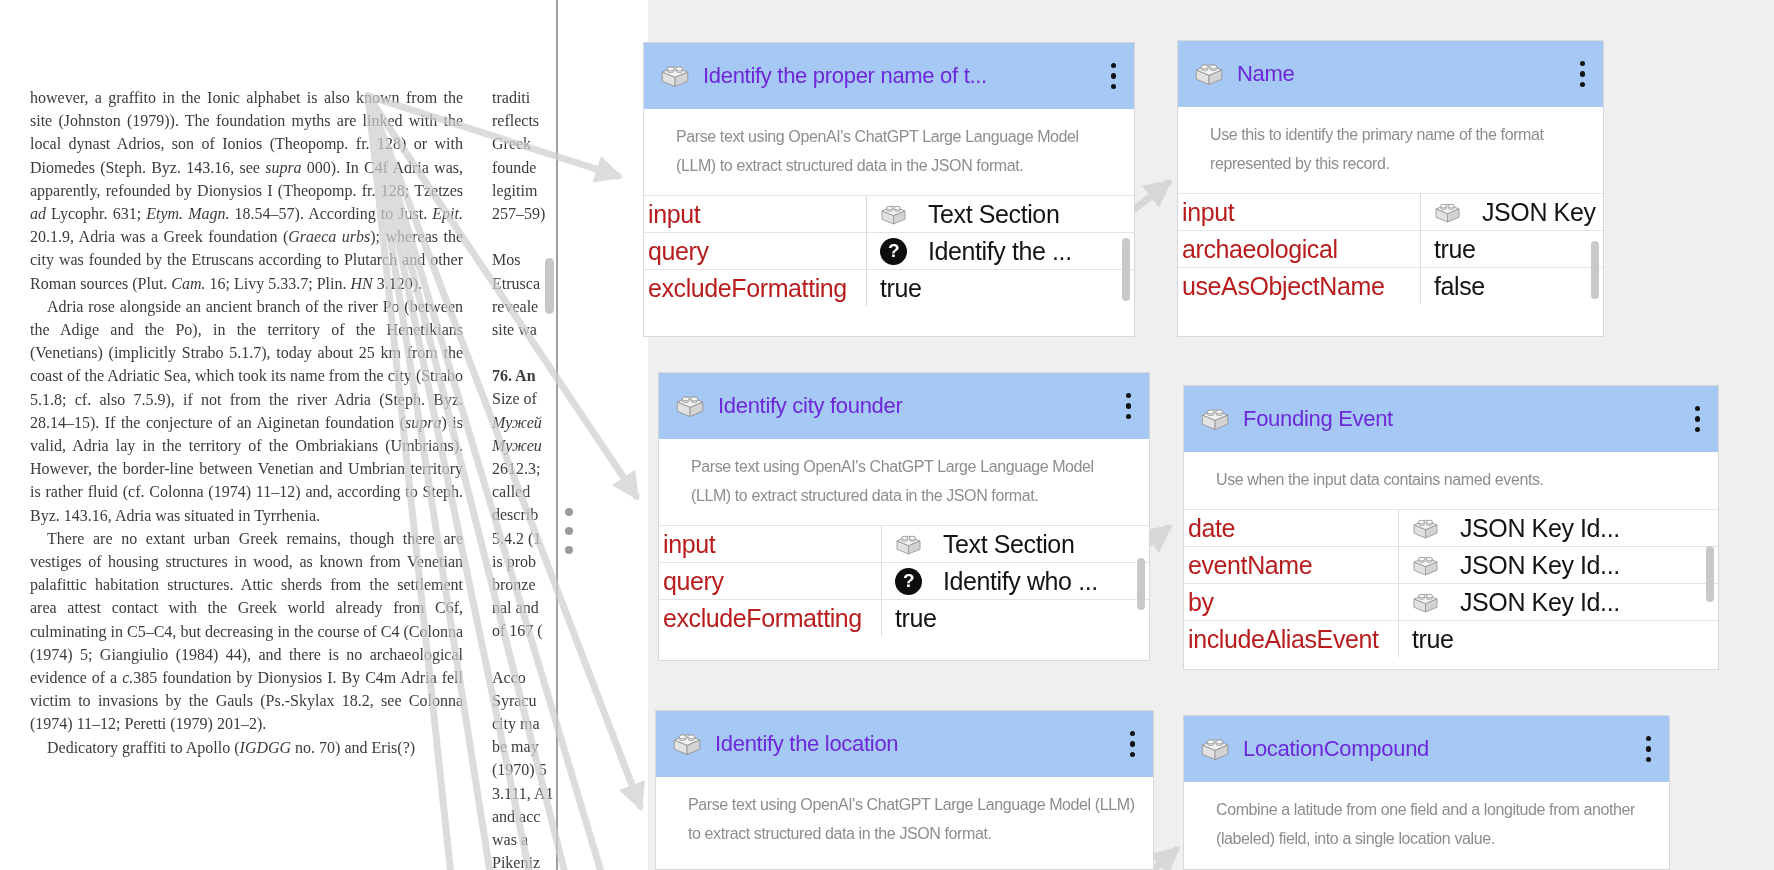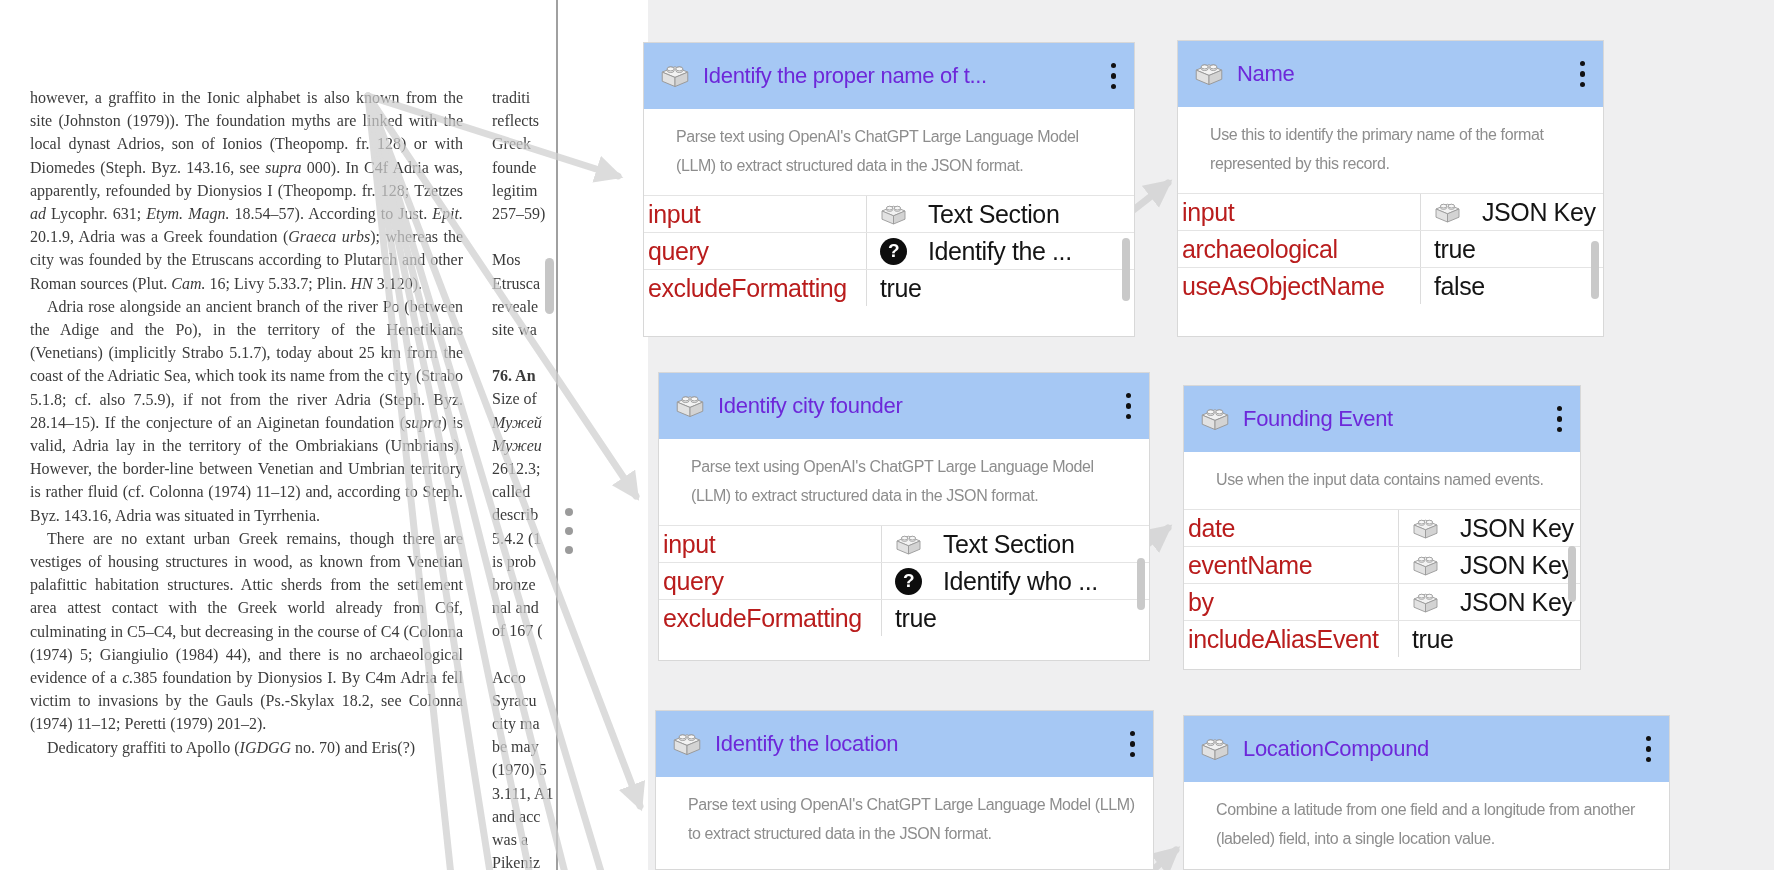--- a/index.html
+++ b/index.html
@@ -28,21 +28,21 @@
   
   #panel-handle{position:absolute;left:563px;top:508px;width:12px;height:46px;
                 display:flex;flex-direction:column;justify-content:space-between;align-items:center;}
   #panel-handle i{width:8px;height:8px;border-radius:50%;background:#9b9b9b;display:block;}
 
   
   .card{position:absolute;background:#ffffff;border:1px solid #d8d8d8;overflow:hidden;box-sizing:border-box;}
   .card-1{left:643px;top:42px;width:492px;height:295px;--keyw:218px;}
   .card-2{left:1177px;top:40px;width:427px;height:297px;--keyw:238px;}
   .card-3{left:658px;top:372px;width:492px;height:289px;--keyw:218px;}
-  .card-4{left:1183px;top:385px;width:398px;height:285px;--keyw:210px;}
+  .card-4{left:1183px;top:385px;width:536px;height:285px;--keyw:210px;}
   .card-5{left:655px;top:710px;width:499px;height:160px;}
   .card-6{left:1183px;top:715px;width:487px;height:155px;}
 
   .card-header{height:66px;background:#a6c8f4;display:flex;align-items:center;gap:13px;padding:0 16px;box-sizing:border-box;}
   .card-title{flex:1;font-size:22px;letter-spacing:-0.3px;color:#6d28d9;white-space:nowrap;overflow:hidden;}
   .menu-dots{display:flex;flex-direction:column;align-items:center;gap:5px;padding:4px 2px;cursor:pointer;}
   .menu-dots i{width:5.5px;height:5.5px;border-radius:50%;background:#111;display:block;}
 
   .card-desc{padding:13px 14px 15px 32px;font-size:16px;letter-spacing:-0.4px;line-height:29px;color:#8d8d8d;}
 

